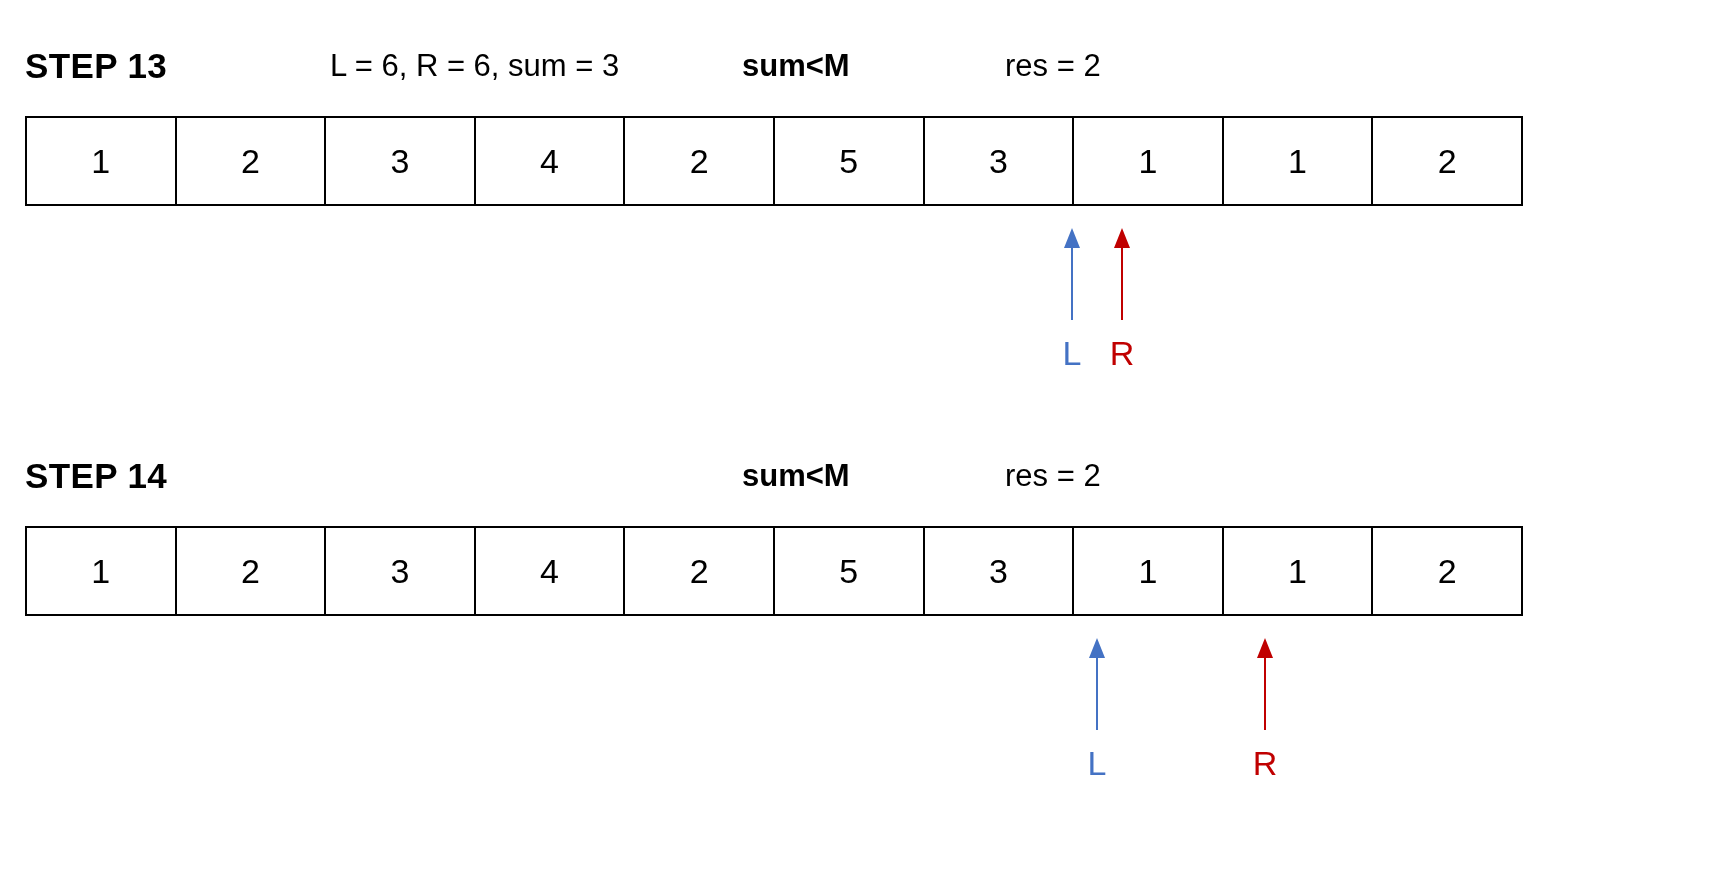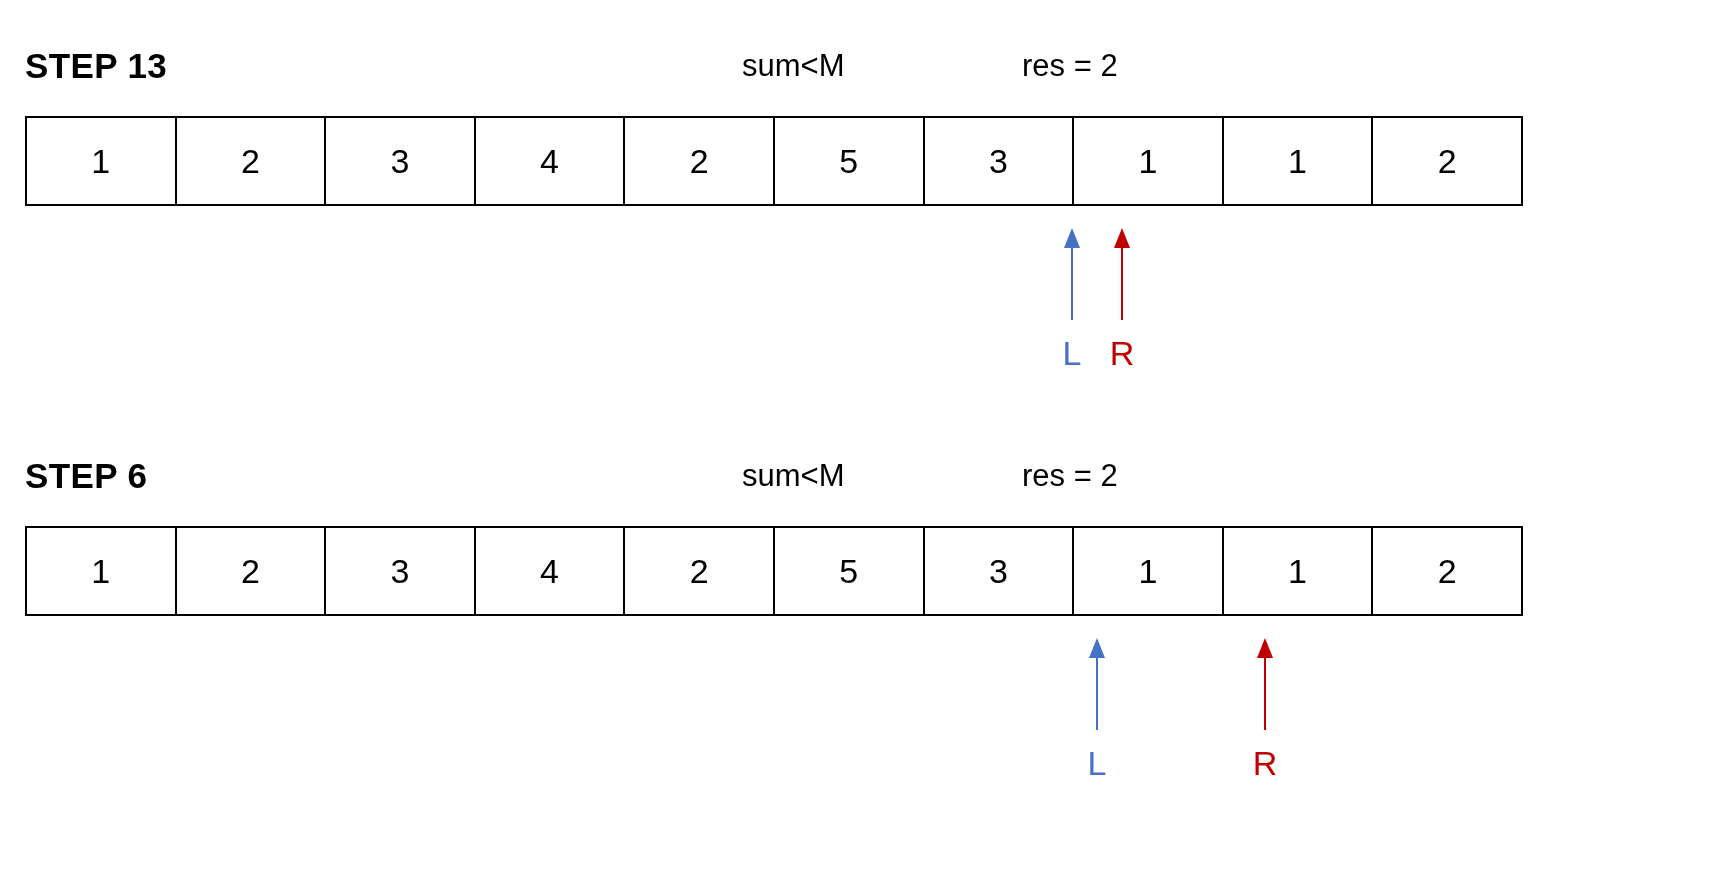--- a/index.html
+++ b/index.html
@@ -50,31 +50,30 @@
     top: 0;
     font-size: 31px;
     font-weight: normal;
     line-height: 56px;
   }
   .step-cond {
     position: absolute;
     left: 742px;
     top: 0;
     font-size: 31px;
-    font-weight: normal;
+    font-weight: bold;
     line-height: 56px;
   }
   .step-res {
     position: absolute;
     left: 1005px;
     top: 0;
     font-size: 31px;
     font-weight: normal;
     line-height: 56px;
-    margin-left: 17px;
   }
 
   
   .array-table {
     position: absolute;
     left: 25px;
     top: 116px;
     width: 1498px;
     height: 90px;
     display: flex;
@@ -114,20 +113,21 @@
   .pointer.left-ptr .pointer-label { color: #4472C4; }
   .pointer.right-ptr .pointer-label { color: #C00000; }
 </style>
 </head>
 <body>
 
 <div class="step-block" id="step-block-0">
 
   <div class="step-header">
     <span class="step-title">STEP 13</span>
+    <span class="step-state">L = 6, R = 6, sum = 3</span>
     <span class="step-cond">sum&lt;M</span>
     <span class="step-res">res = 2</span>
   </div>
 
   <div class="array-table">
     <div class="array-cell">1</div>
     <div class="array-cell">2</div>
     <div class="array-cell">3</div>
     <div class="array-cell">4</div>
     <div class="array-cell">2</div>
@@ -152,21 +152,21 @@
       <polygon points="12,0 20,20 4,20" fill="#C00000"></polygon>
     </svg>
     <span class="pointer-label" style="color: rgb(192, 0, 0);">R</span>
   </div>
 
 </div>
 
 <div class="step-block" id="step-block-1">
 
   <div class="step-header">
-    <span class="step-title">STEP 6</span>
+    <span class="step-title">STEP 14</span>
     <span class="step-cond">sum&lt;M</span>
     <span class="step-res">res = 2</span>
   </div>
 
   <div class="array-table">
     <div class="array-cell">1</div>
     <div class="array-cell">2</div>
     <div class="array-cell">3</div>
     <div class="array-cell">4</div>
     <div class="array-cell">2</div>

